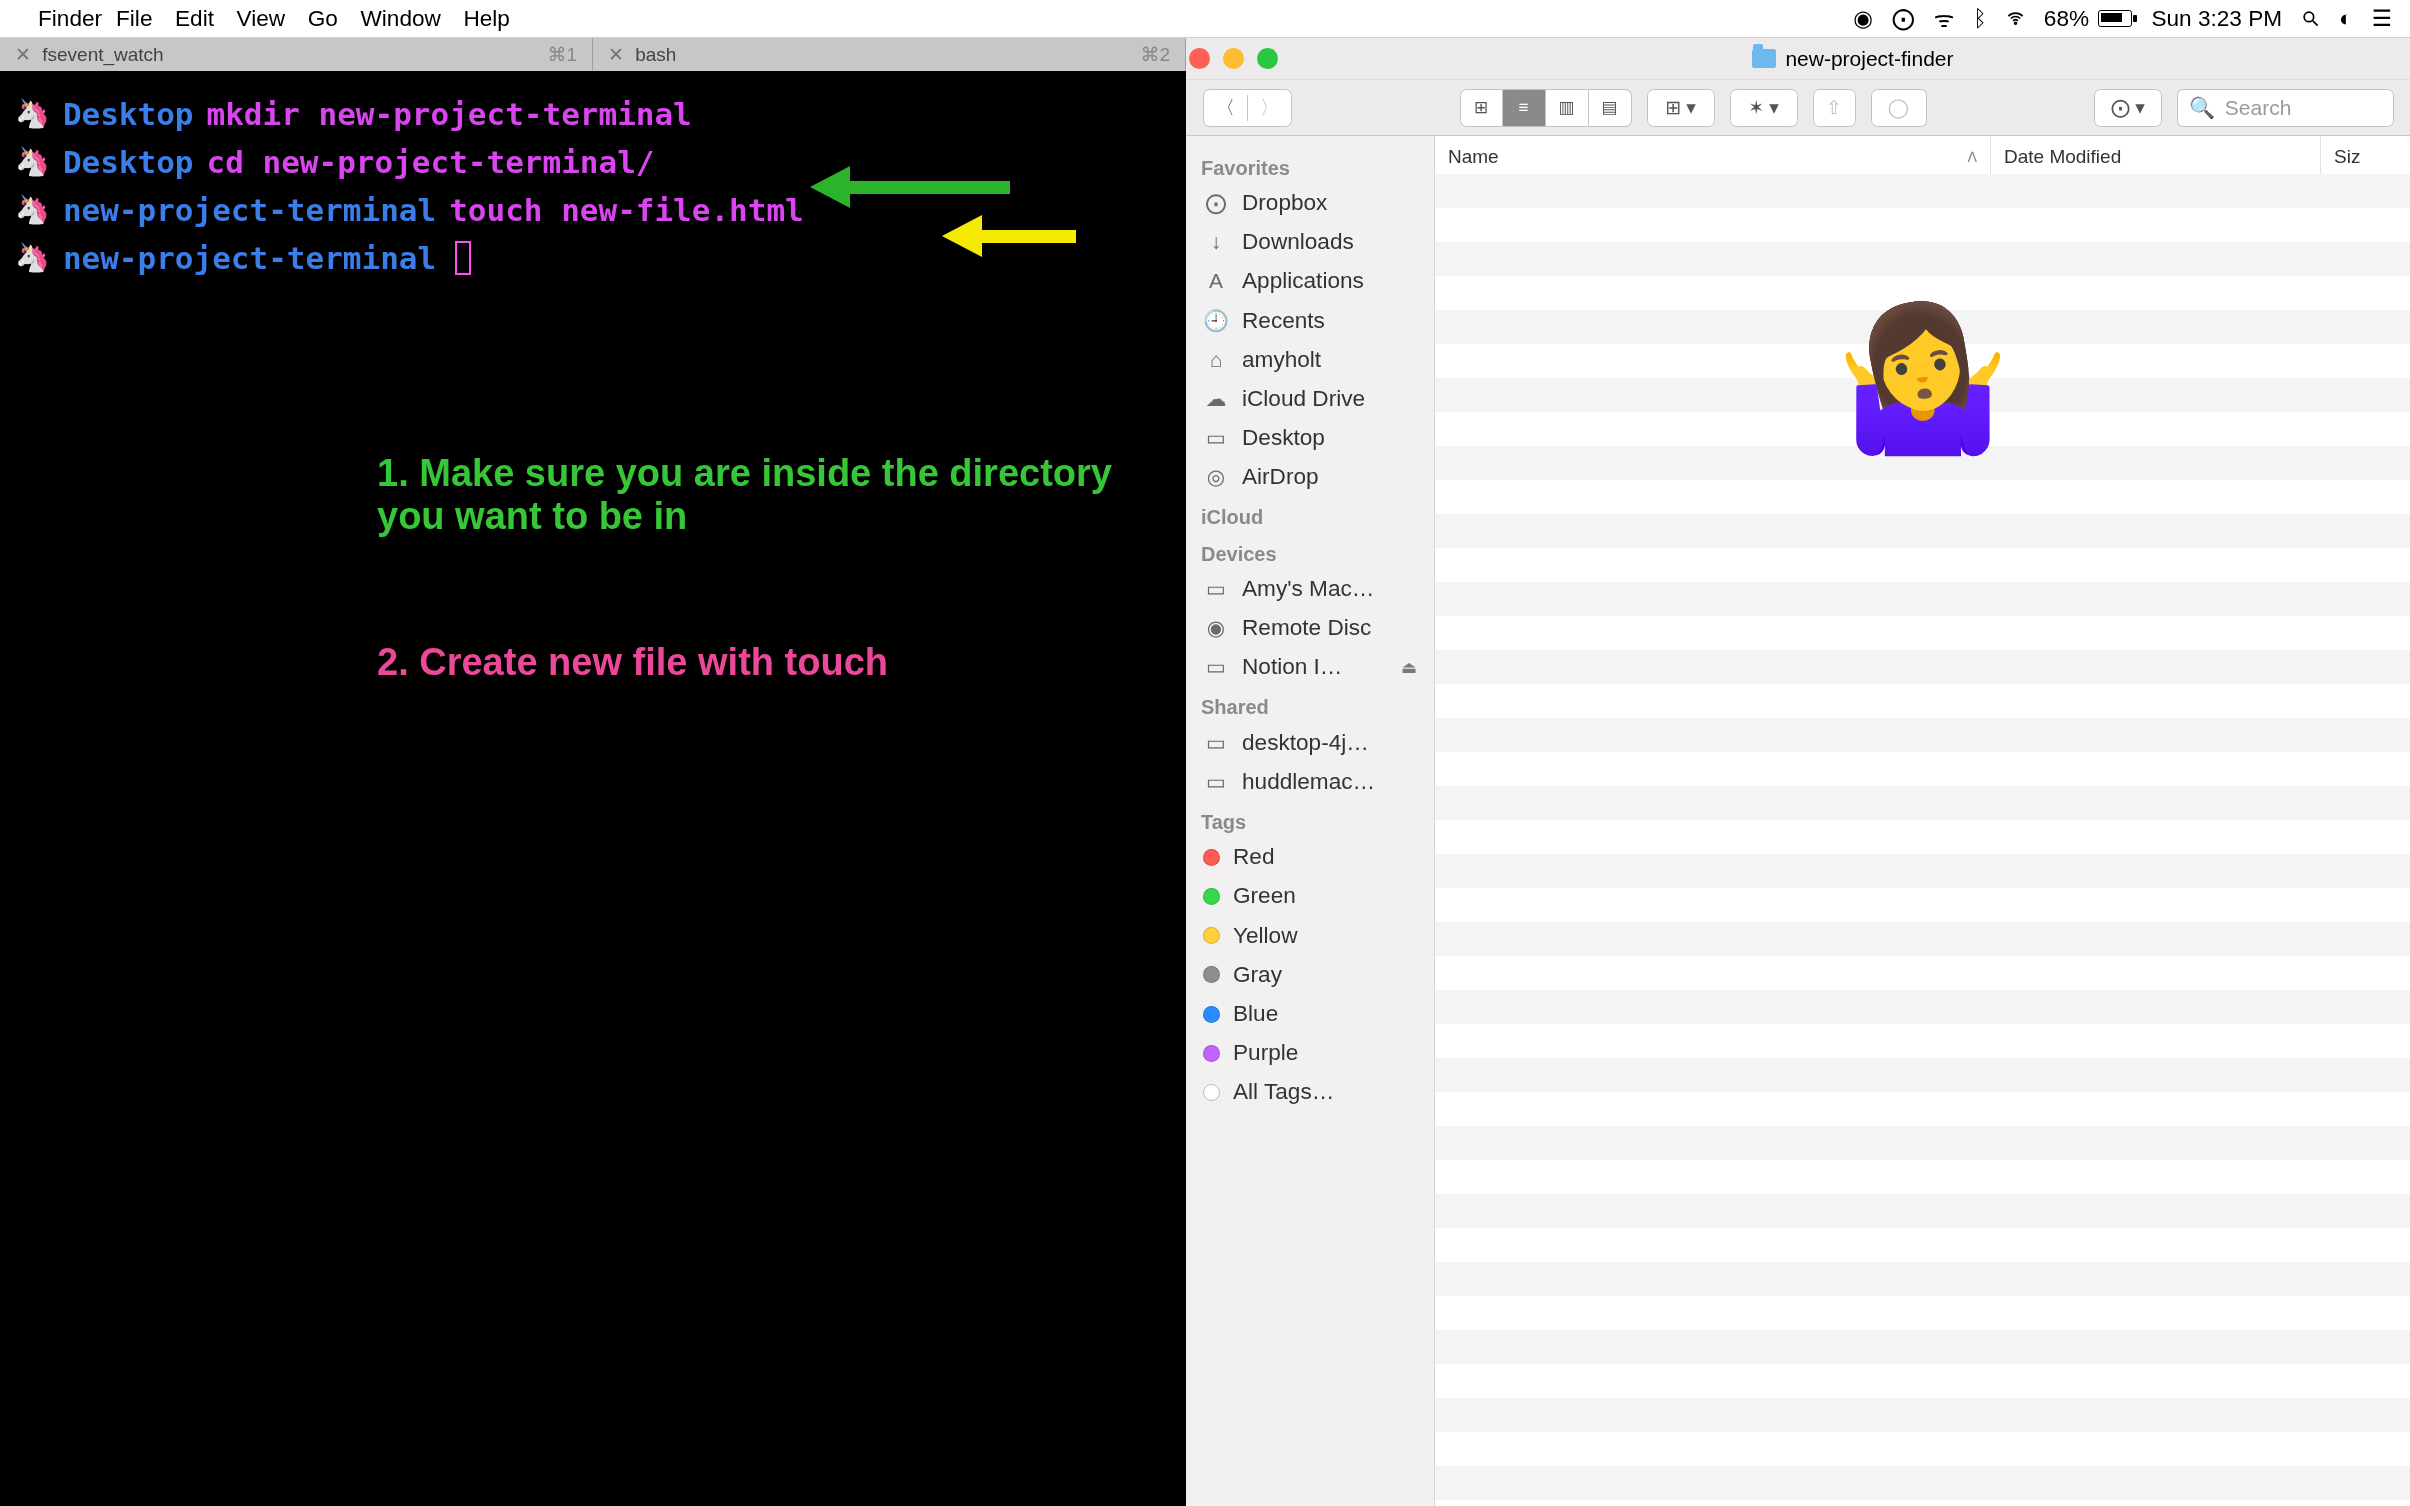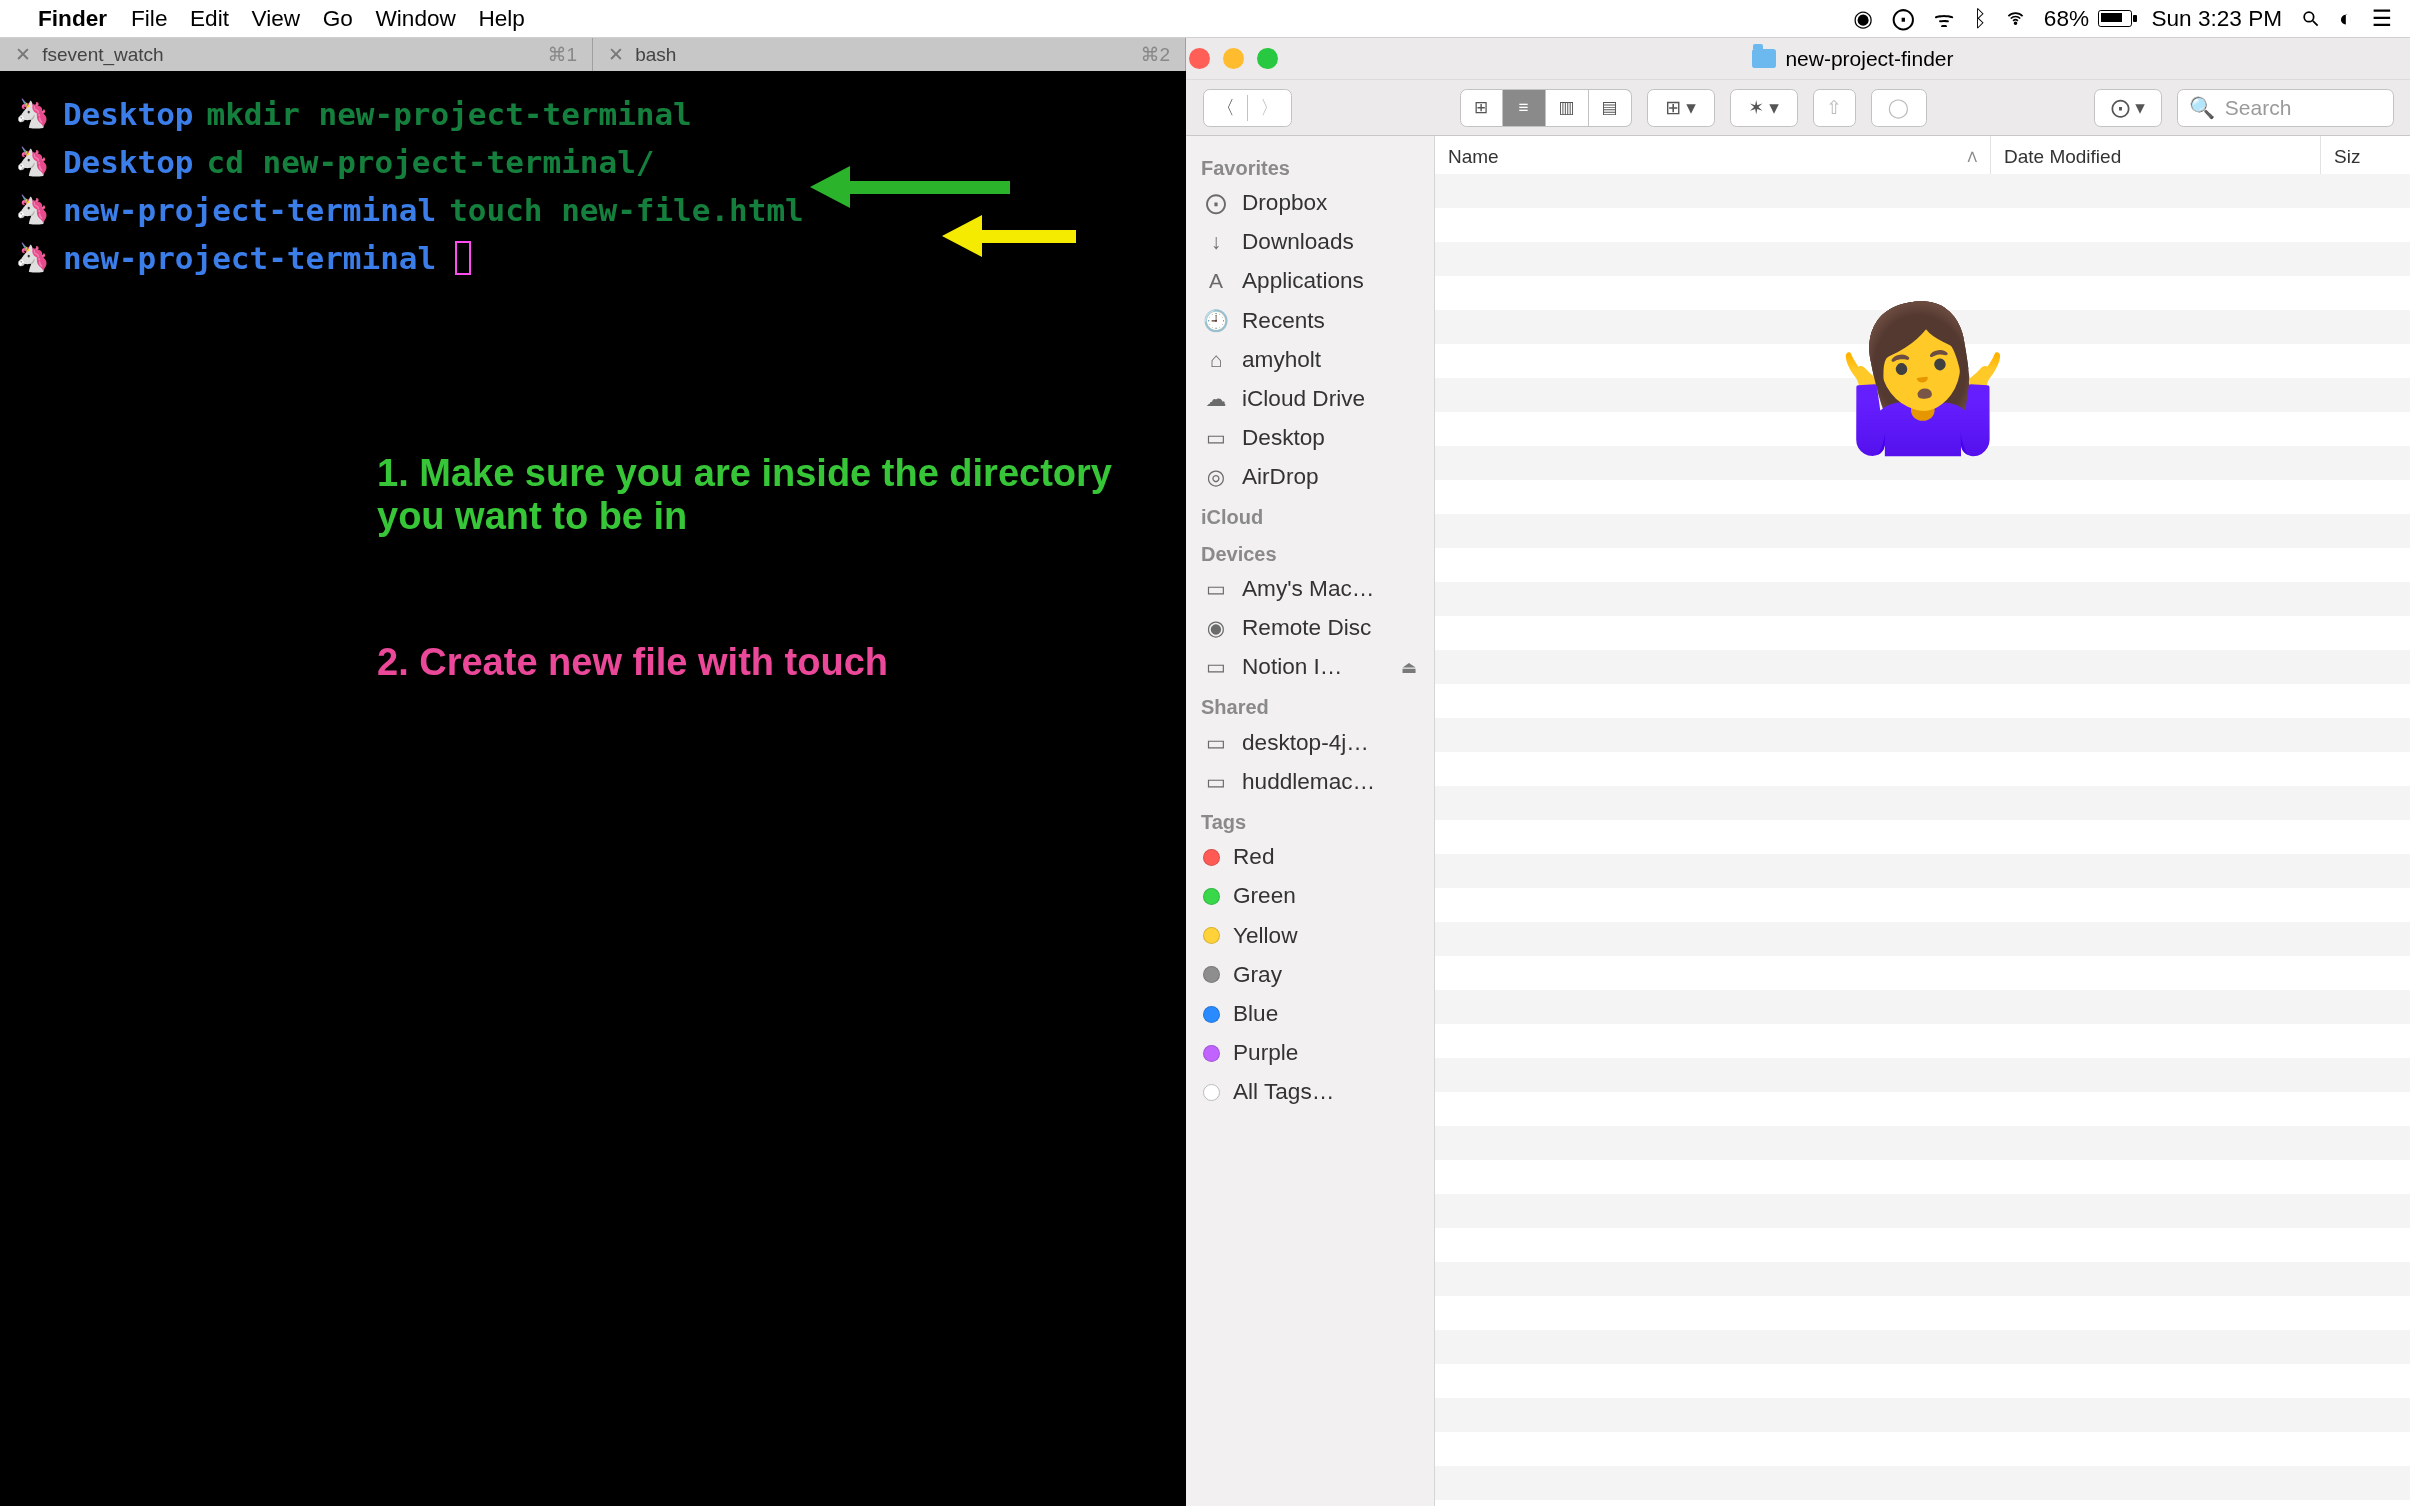--- a/index.html
+++ b/index.html
@@ -1,21 +1,21 @@
 <!DOCTYPE html>
 <html style="font-size:15px"><head>
 <meta charset="utf-8">
 <style>
 html,body{margin:0;padding:0;width:2411px;height:1507px;font-family:-apple-system,Helvetica,Arial,sans-serif;overflow:hidden;background:#fff}
 *{box-sizing:border-box}
 
 
 .menubar{height:38px;background:#fff;border-bottom:0.9px solid #d0d0d0;display:flex;align-items:center;padding:0 19px;font-size:22.6px}
 .menubar .apple{font-size:24.5px;margin-right:19px}
-.menubar .app{font-weight:700;margin-right:24px}
+.menubar .app{font-weight:400;margin-right:14px}
 .menubar .mitem{margin-right:22.6px}
 .menubar .spacer{flex:1}
 .menubar .ri{margin-left:19px;display:flex;align-items:center;gap:5.6px;color:#000}
 .battery{display:inline-block;width:34px;height:17px;border:1.9px solid #000;border-radius:2.8px;position:relative;margin-left:3.8px}
 .battery:after{content:"";position:absolute;right:-5.6px;top:3.8px;width:3.8px;height:7.5px;background:#000;border-radius:0.9px}
 .battery .fill{position:absolute;left:1.9px;top:1.9px;height:9.4px;width:21px;background:#000}
 
 
 .stage{display:flex;height:1469px}
 .terminal{flex:0 0 1186px;background:#000;position:relative}
@@ -26,21 +26,21 @@
 .tab{flex:1;display:flex;align-items:center;padding:0 15px;border-right:0.9px solid #a0a0a0;color:#444;gap:11.3px}
 .tab .x{color:#777}
 .tab .grow{flex:1;text-align:left}
 .tab .sc{color:#888}
 
 
 .tbody{padding:19px 15px;font-family:Menlo,Consolas,monospace;font-size:31px;line-height:1.55;color:#ff4df0;font-weight:700}
 .tline{display:flex;align-items:center;gap:13px;white-space:pre}
 .uni{font-size:28px}
 .pw{color:#3b7de9}
-.cmd{color:#15803d}
+.cmd{color:#d946ef}
 .cursor{display:inline-block;width:16px;height:34px;border:2.8px solid #ff4df0;margin-left:5.6px}
 
 
 .anno{position:absolute;font-size:38px;font-weight:700}
 .anno.green{color:#37c637}
 .anno.yellow{color:#ec4899}
 .arrow{position:absolute;height:34px;display:flex;align-items:center}
 .arrow .shaft{height:13px}
 .arrow .head{width:0;height:0;border-top:21px solid transparent;border-bottom:21px solid transparent}
 .arrow.green .shaft{background:#2bb32b;width:160px}

